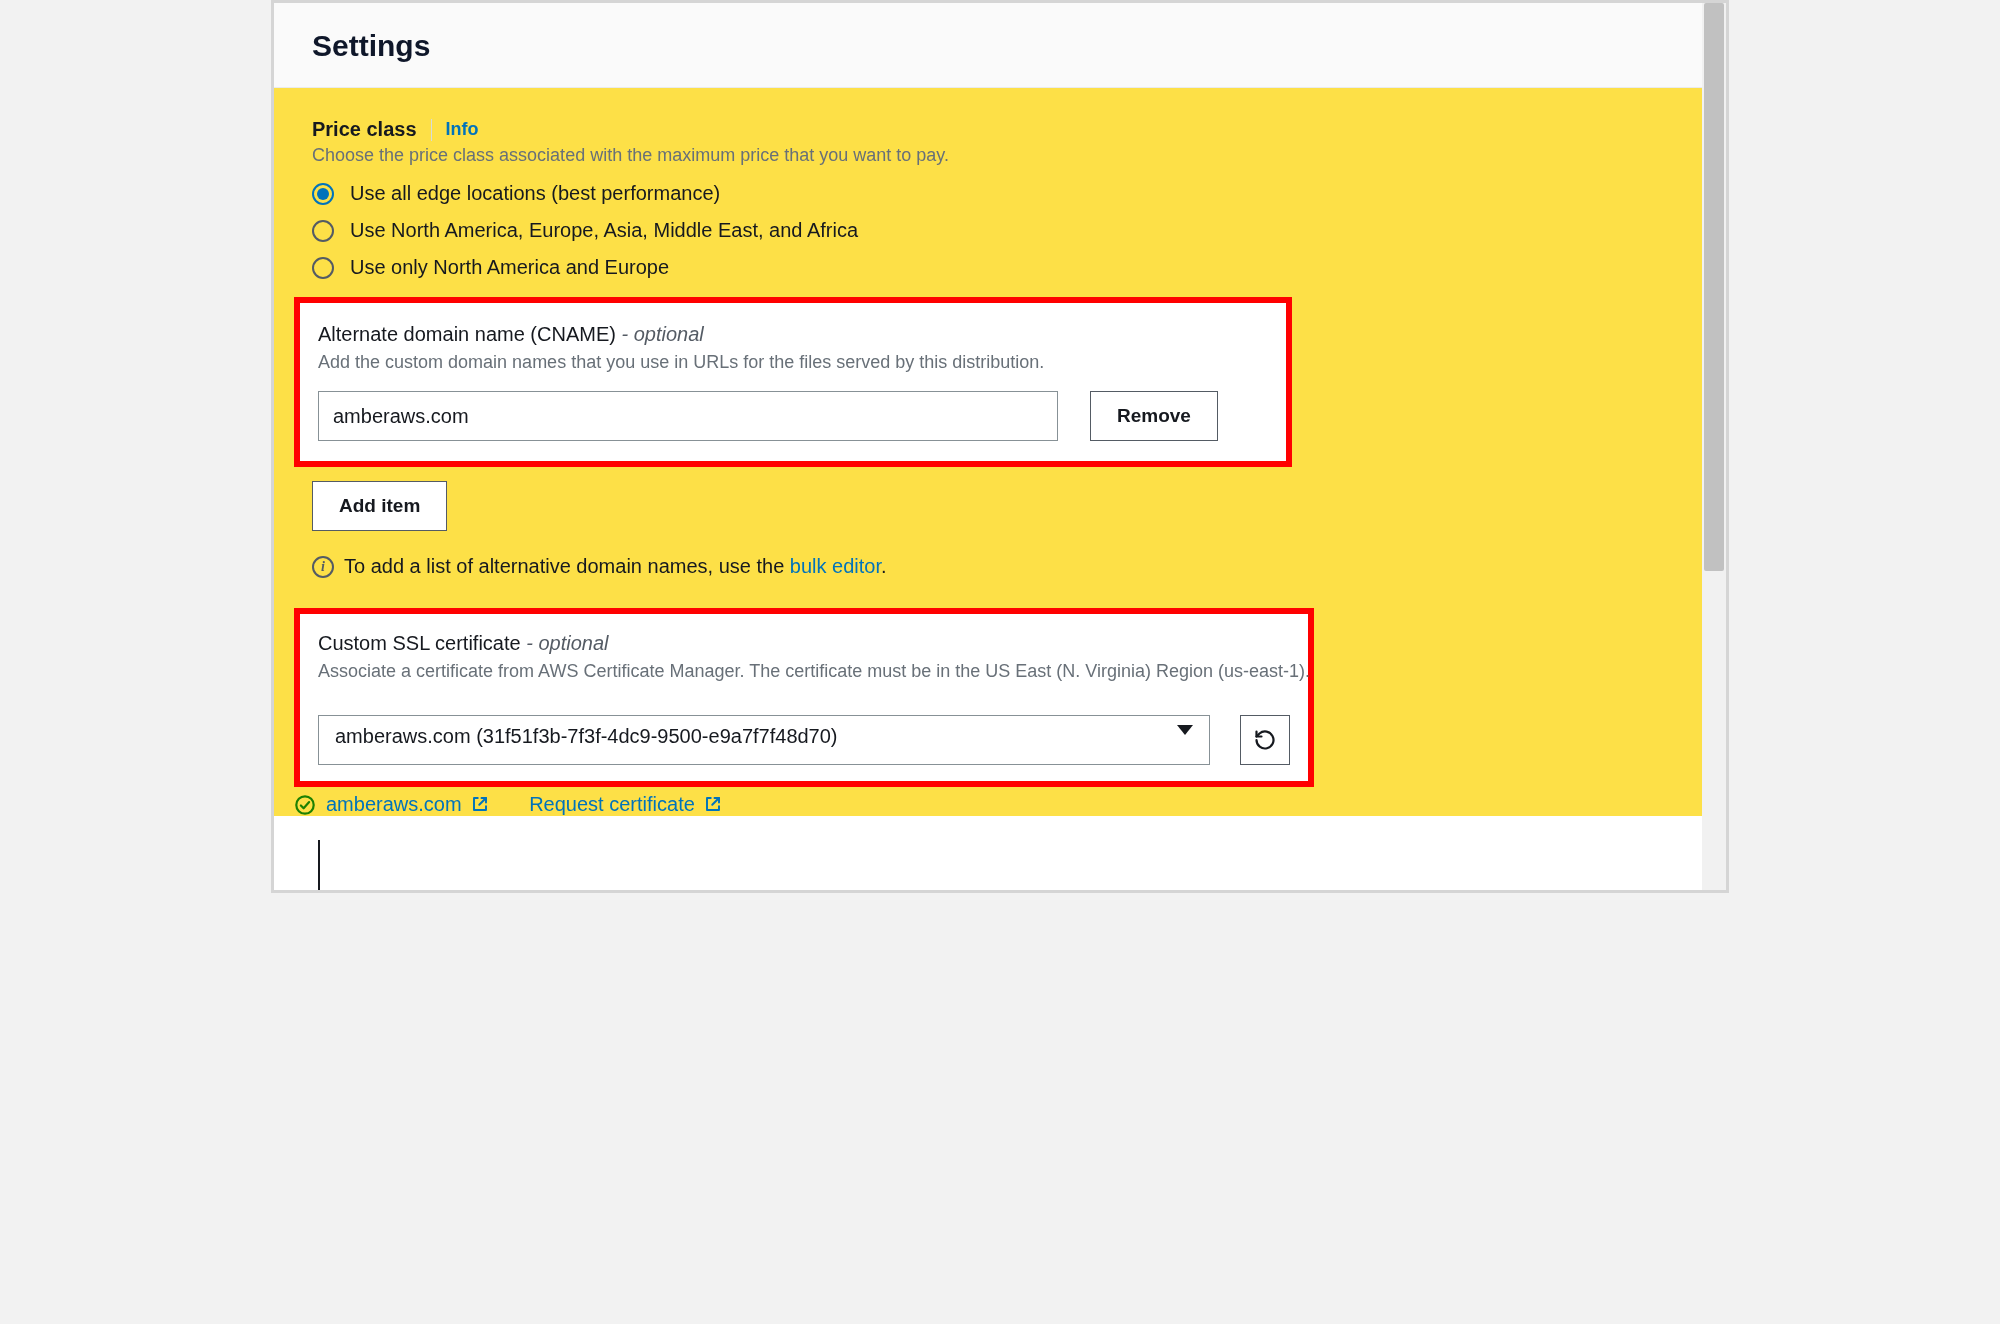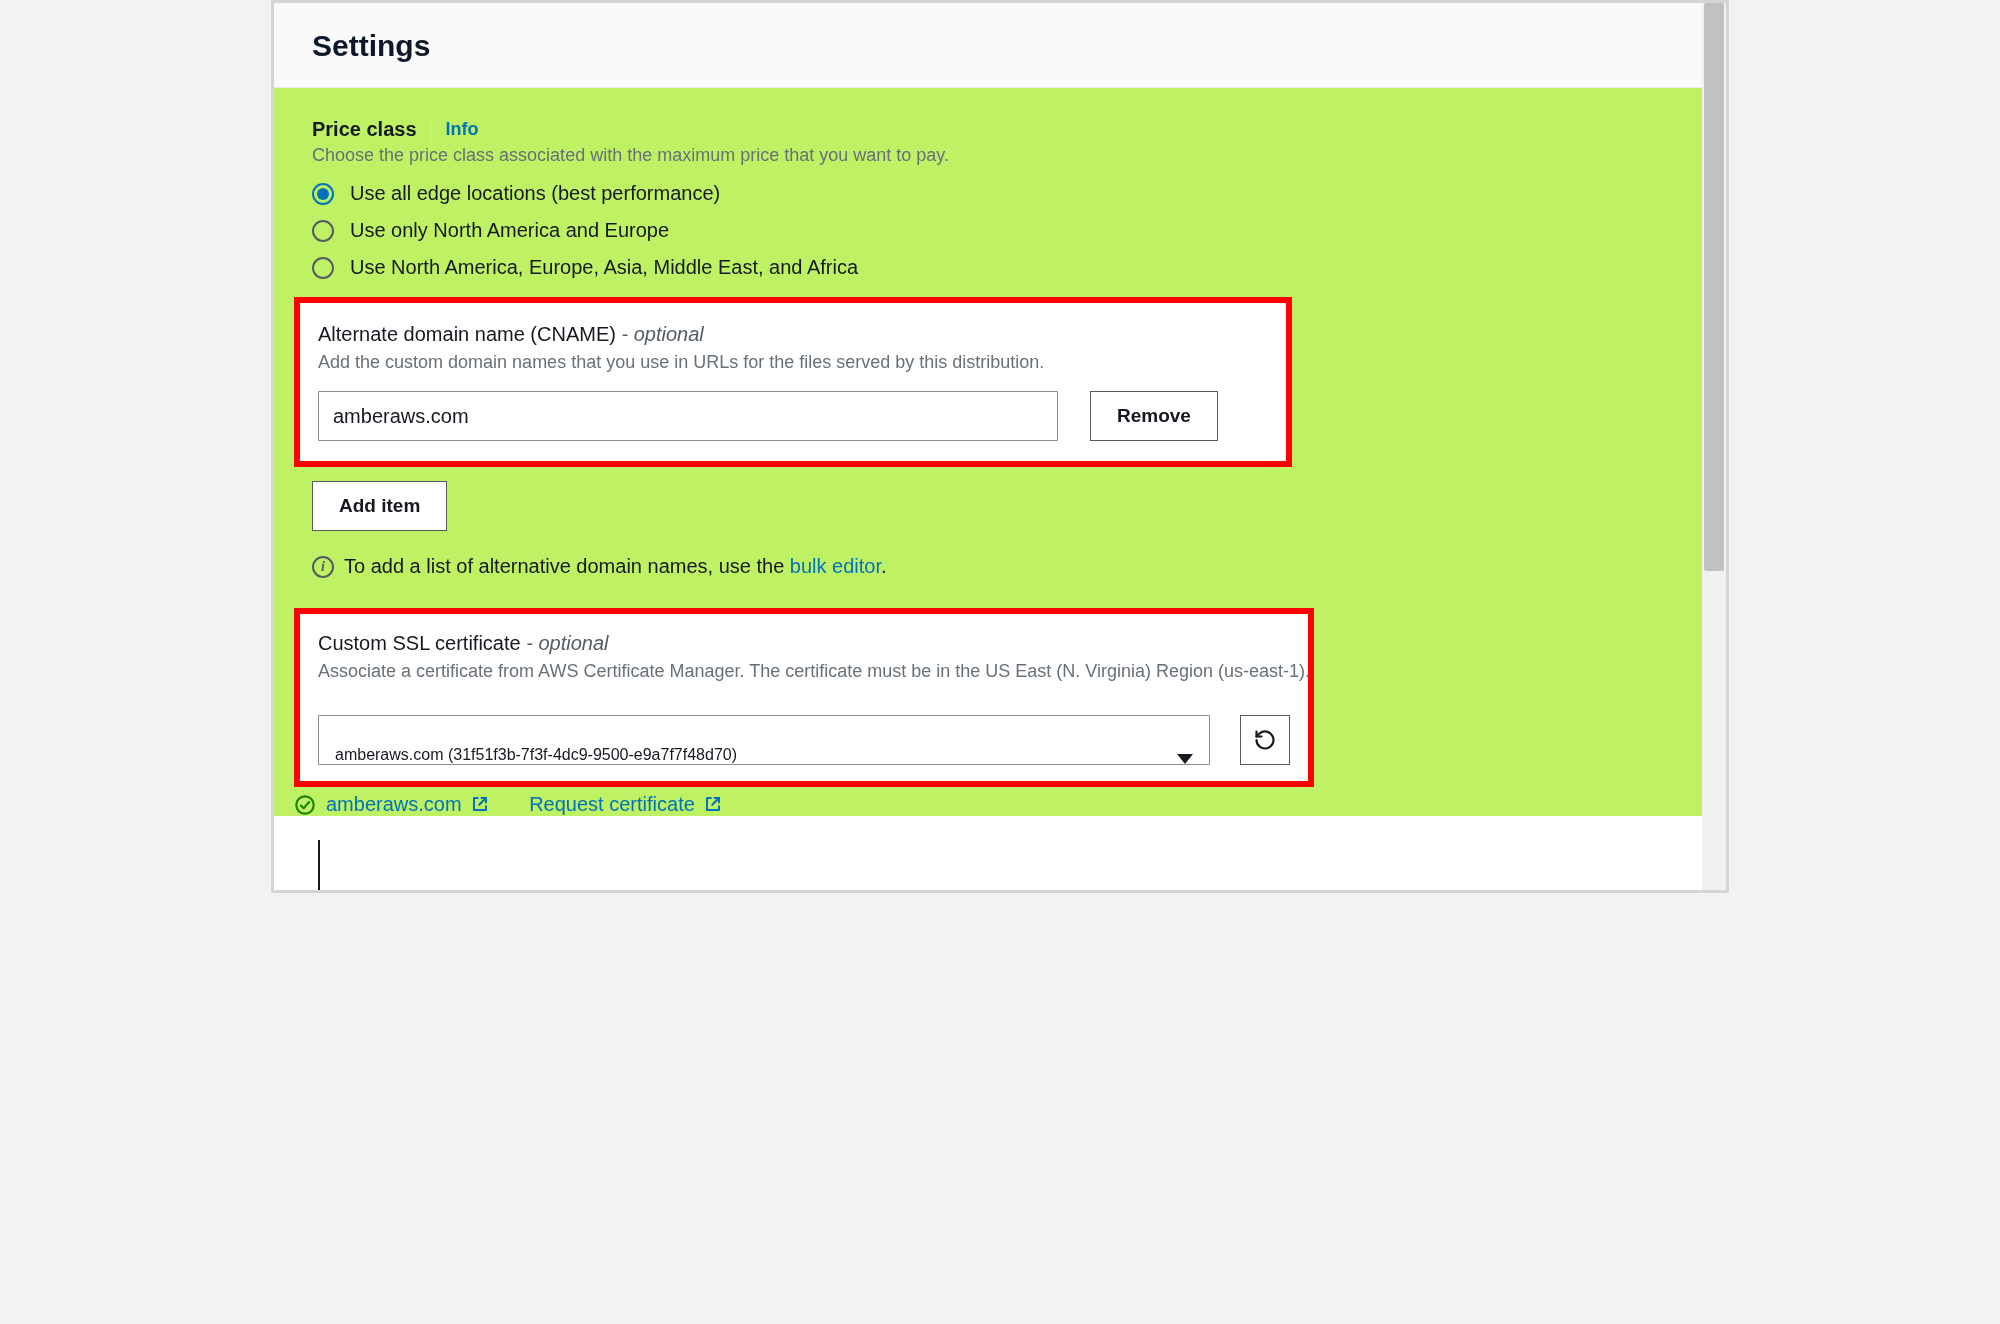--- a/index.html
+++ b/index.html
@@ -45,21 +45,21 @@
     border-bottom: 1px solid #e9ebed;
     background: #fafafa;
   }
   .header h1 {
     font-size: 30px;
     font-weight: 700;
     color: #0f172a;
   }
   .panel-body {
     padding: 30px 38px 0 38px;
-    background: #bef264;
+    background: #fde047;
   }
   .field-label-row {
     display: flex;
     align-items: center;
     gap: 14px;
     margin-bottom: 4px;
   }
   .field-label {
     font-size: 20px;
     font-weight: 700;
@@ -195,24 +195,24 @@
   .select-row {
     display: flex;
     gap: 30px;
     align-items: center;
   }
   .select-box {
     width: 992px;
     height: 50px;
     border: 1px solid #879196;
     display: flex;
-    align-items: flex-end;
+    align-items: flex-start;
     justify-content: space-between;
-    padding: 0 16px;
-    font-size: 16px;
+    padding: 9px 16px;
+    font-size: 20px;
     color: #16191f;
     cursor: pointer;
     background: #fff;
   }
   .caret-down {
     width: 0; height: 0;
     border-left: 8px solid transparent;
     border-right: 8px solid transparent;
     border-top: 10px solid #16191f;
   }
@@ -268,25 +268,25 @@
 
       <div class="radio-group">
         <div class="radio-row">
           <span class="radio-outer selected">
               <span class="radio-inner"></span>
             </span>
           <span class="radio-label">Use all edge locations (best performance)</span>
         </div>
         <div class="radio-row">
           <span class="radio-outer"></span>
-          <span class="radio-label">Use only North America and Europe</span>
+          <span class="radio-label">Use North America, Europe, Asia, Middle East, and Africa</span>
         </div>
         <div class="radio-row">
           <span class="radio-outer"></span>
-          <span class="radio-label">Use North America, Europe, Asia, Middle East, and Africa</span>
+          <span class="radio-label">Use only North America and Europe</span>
         </div>
       </div>
 
       <div class="highlight-box">
         <div class="section-heading">
           <span>Alternate domain name (CNAME) </span><span class="optional">- optional</span>
         </div>
         <div class="section-desc">Add the custom domain names that you use in URLs for the files served by this distribution.</div>
         <div class="cname-row">
           <input class="text-input" type="text" value="amberaws.com" style="">

